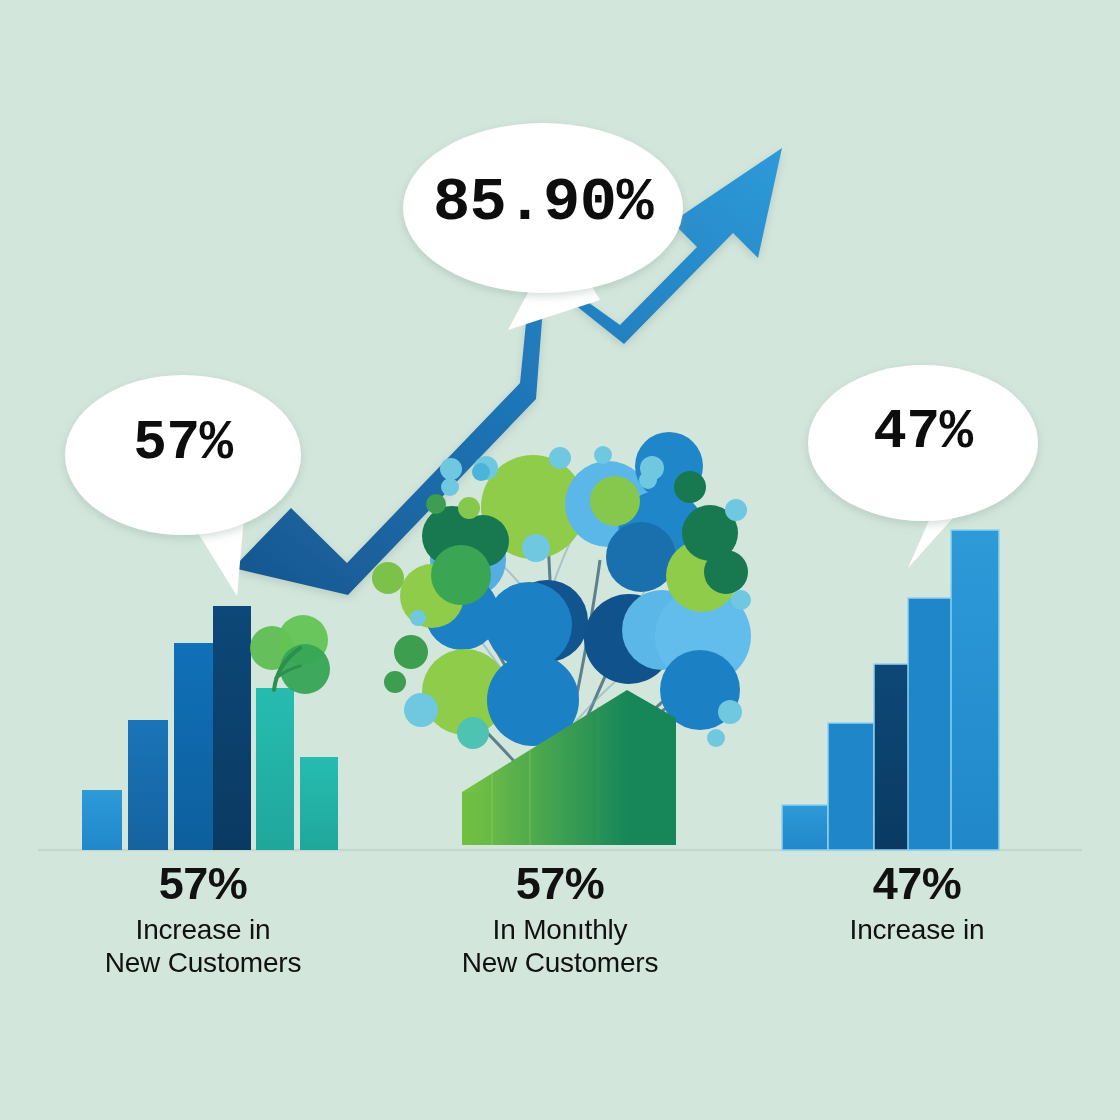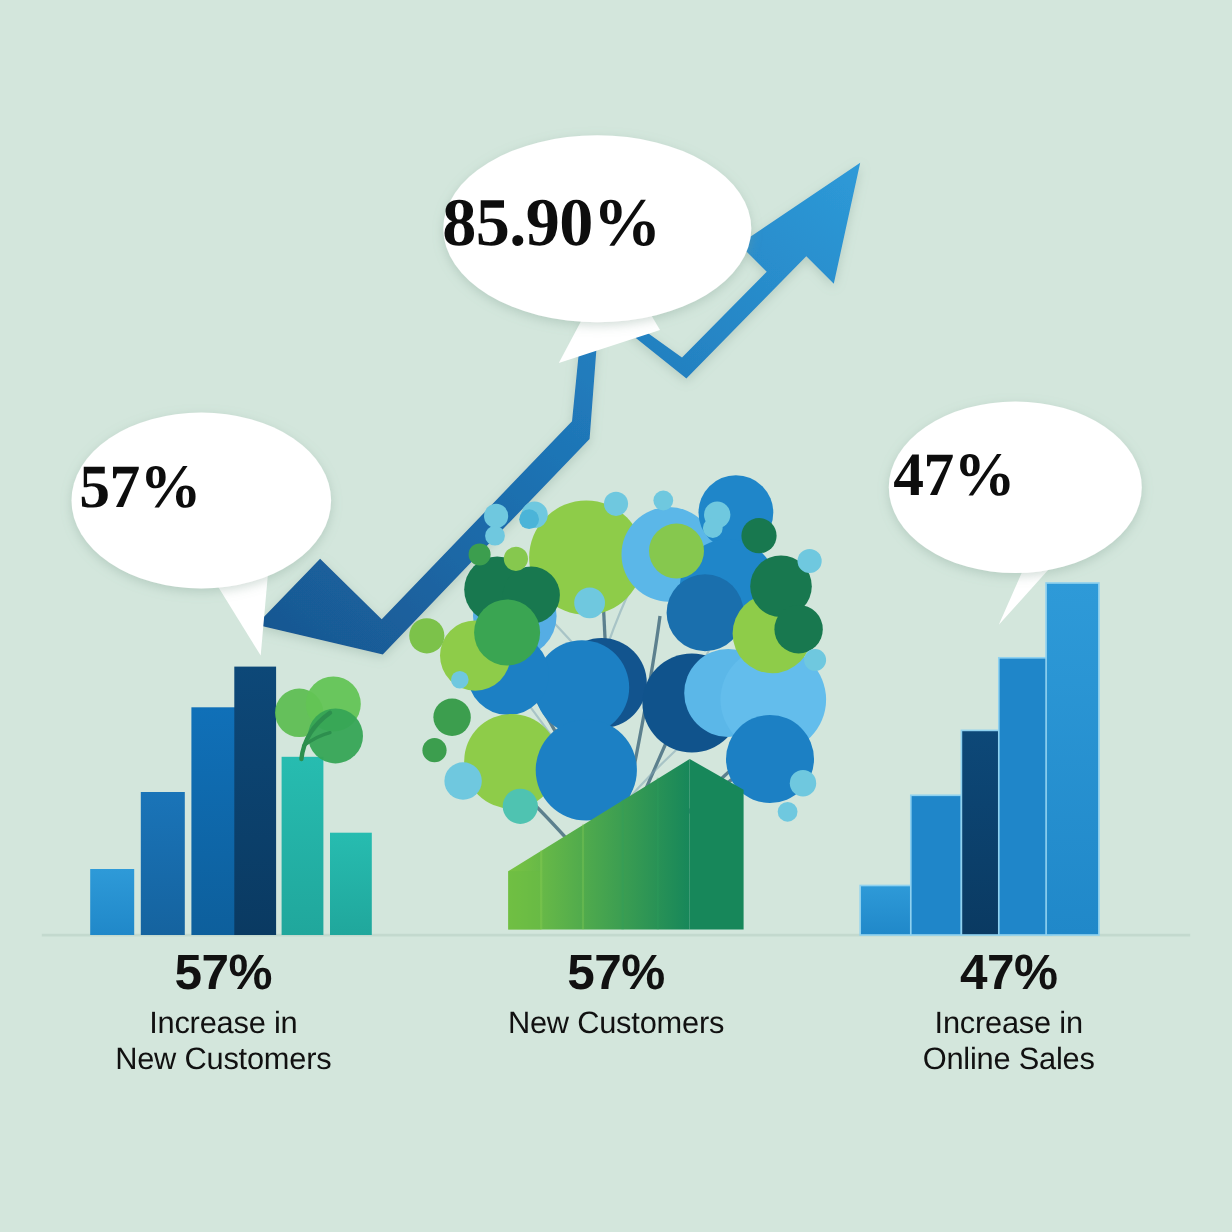--- a/index.html
+++ b/index.html
@@ -31,25 +31,25 @@
     width: 1120px;
     height: 1120px;
     pointer-events: none;
   }
 
   
   .bubble-text {
     position: absolute;
     color: #0d0d0d;
     font-weight: bold;
-    text-align: left;
+    text-align: center;
     letter-spacing: -0.5px;
     white-space: nowrap;
     line-height: 1;
-    font-family: Liberation Serif, serif;
+    font-family: Liberation Mono, monospace;
   }
   #bubble-text-top {
     left: 402px;
     top: 172px;
     width: 282px;
     font-size: 62px;
   }
   #bubble-text-left {
     left: 72px;
     top: 415px;
@@ -286,22 +286,22 @@
   </div>
 
   <div class="stat-caption" id="stat-caption-0">
     <span class="stat-value">57%</span>
     <span class="stat-line">Increase in</span>
     <span class="stat-line">New Customers</span>
   </div>
 
   <div class="stat-caption" id="stat-caption-1">
     <span class="stat-value">57%</span>
+    <span class="stat-line">In Monıthly</span>
     <span class="stat-line">New Customers</span>
   </div>
 
   <div class="stat-caption" id="stat-caption-2">
     <span class="stat-value">47%</span>
     <span class="stat-line">Increase in</span>
-    <span class="stat-line">Online Sales</span>
   </div>
 
 </div>
 
 </body></html>

